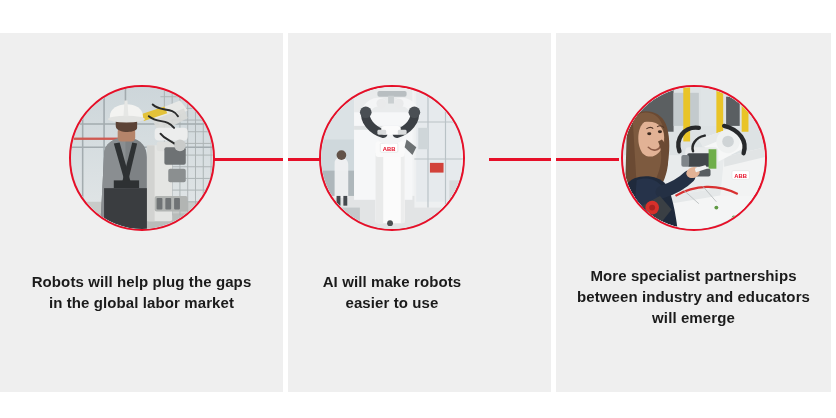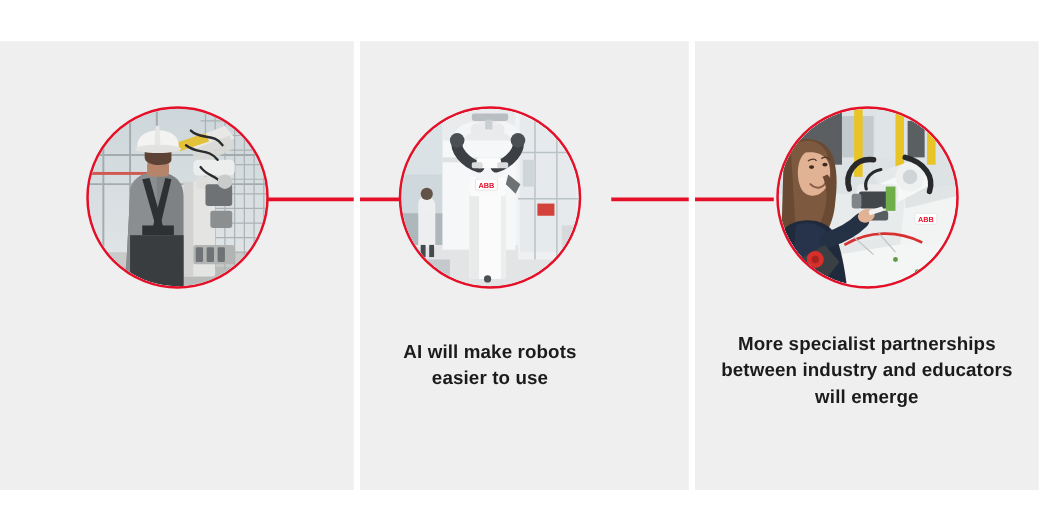--- a/index.html
+++ b/index.html
@@ -204,20 +204,22 @@
             <rect x="48" y="42" width="18" height="14" rx="4" fill="#b5846a"></rect>
             <path d="M46 26 C 46 16, 68 16, 68 28 L68 42 C 68 48, 46 48, 46 40 Z" fill="#5c4336"></path>
 
             <path d="M40 30 C 40 14, 74 13, 74 30 L74 33 L40 33 Z" fill="#f3f3f1"></path>
             <ellipse cx="57" cy="33" rx="19" ry="3.4" fill="#e2e3e1"></ellipse>
             <path d="M55 14 L58 14 L59 30 L54 30 Z" fill="#e6e7e5"></path>
           </g>
         </svg>
       </div>
     </div>
+    <div class="caption">Robots will help plug the gaps
+in the global labor market</div>
   </div>
 
   <div class="column" id="column-2">
     <div class="photo-wrap">
       <div class="photo">
         <svg viewBox="0 0 146 146" preserveAspectRatio="xMidYMid slice" role="img">
           <defs>
             <clipPath id="c2">
                 <circle cx="73" cy="73" r="73"></circle>
               </clipPath>

